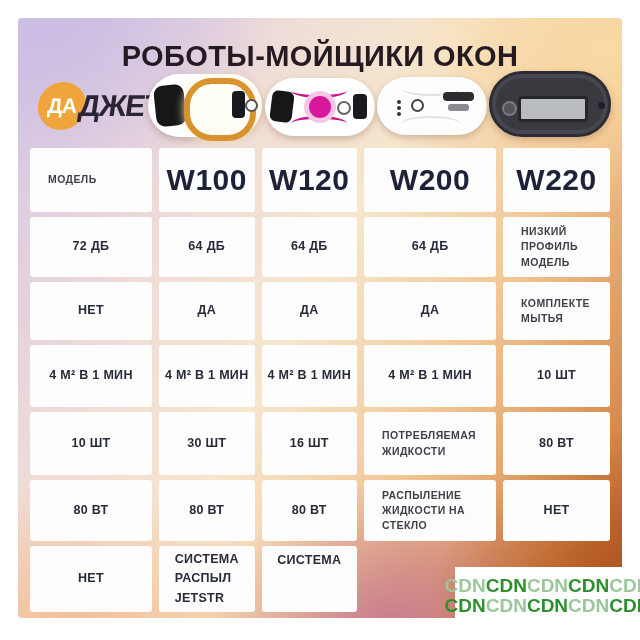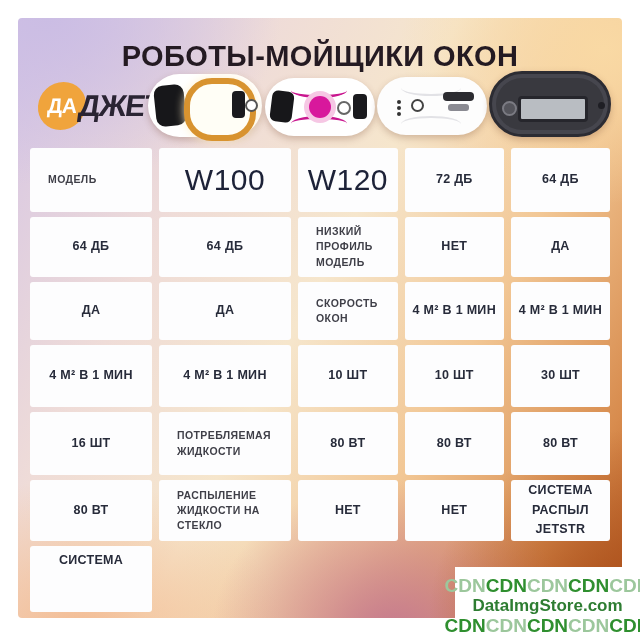--- a/index.html
+++ b/index.html
@@ -80,24 +80,24 @@
     display:grid;
     grid-template-columns:122px 1fr 1fr 1fr 1fr;
     grid-template-rows:64px 60px 58px 62px 63px 61px auto;
     gap:5px 7px;
   }
   .cell{background:#fdfdfe;border-radius:3px;display:flex;align-items:center;justify-content:center;box-sizing:border-box;}
   .cell.label{
     justify-content:flex-start;padding-left:18px;padding-right:20px;text-align:left;
     font-size:10.5px;font-weight:700;color:#3f3f48;letter-spacing:.4px;line-height:1.45;
   }
-  .cell.model{font-size:30px;font-weight:400;color:#1d2238;letter-spacing:.5px;}
+  .cell.model{font-size:30px;font-weight:700;color:#1d2238;letter-spacing:.5px;}
   .cell.value{
     font-size:12.5px;font-weight:700;color:#272b3a;letter-spacing:.3px;
-    text-align:center;white-space:pre-line;line-height:1.55;padding:2px 4px;
+    text-align:left;white-space:pre-line;line-height:1.55;padding:2px 4px;
   }
   .cell.value.top-align{align-items:flex-start;padding-top:5px;}
 
   
   .watermark{
     position:absolute;left:455px;top:567px;width:185px;height:73px;background:#ffffff;
     display:flex;flex-direction:column;align-items:center;justify-content:flex-start;
     padding-top:9px;box-sizing:border-box;z-index:10;
   }
   .wm-line{font-size:19px;font-weight:800;line-height:20px;letter-spacing:0;white-space:nowrap;}
@@ -146,33 +146,35 @@
       <div class="screen"></div>
       <div class="btn"></div>
       <div class="btnR"></div>
     </div>
 
     <div class="table">
 
       <div class="cell label">МОДЕЛЬ</div>
       <div class="cell model">W100</div>
       <div class="cell model">W120</div>
+      <div class="cell model">W200</div>
+      <div class="cell model">W220</div>
 
       <div class="cell value">72 ДБ</div>
       <div class="cell value">64 ДБ</div>
       <div class="cell value">64 ДБ</div>
       <div class="cell value">64 ДБ</div>
 
       <div class="cell label">НИЗКИЙ ПРОФИЛЬ МОДЕЛЬ</div>
       <div class="cell value">НЕТ</div>
       <div class="cell value">ДА</div>
       <div class="cell value">ДА</div>
       <div class="cell value">ДА</div>
 
-      <div class="cell label">СКОРОСТЬ ОКОН</div>
+      <div class="cell label">КОМПЛЕКТЕ МЫТЬЯ</div>
       <div class="cell value">4 М² В 1 МИН</div>
       <div class="cell value">4 М² В 1 МИН</div>
       <div class="cell value">4 М² В 1 МИН</div>
       <div class="cell value">4 М² В 1 МИН</div>
 
       <div class="cell value">10 ШТ</div>
       <div class="cell value">10 ШТ</div>
       <div class="cell value">30 ШТ</div>
       <div class="cell value">16 ШТ</div>
 
@@ -189,18 +191,17 @@
 РАСПЫЛ
 JETSTR</div>
       <div class="cell value top-align">СИСТЕМА</div>
     </div>
   </div>
 
   <div class="watermark">
     <div class="wm-line">
       <span class="wm-light">CDN</span><span class="wm-dark">CDN</span><span class="wm-light">CDN</span><span class="wm-dark">CDN</span><span class="wm-light">CDN</span>
     </div>
-    <div class="wm-domain">DataImgStore.com</div>
     <div class="wm-line">
       <span class="wm-dark">CDN</span><span class="wm-light">CDN</span><span class="wm-dark">CDN</span><span class="wm-light">CDN</span><span class="wm-dark">CDN</span>
     </div>
   </div>
 </div>
 
 </body></html>

